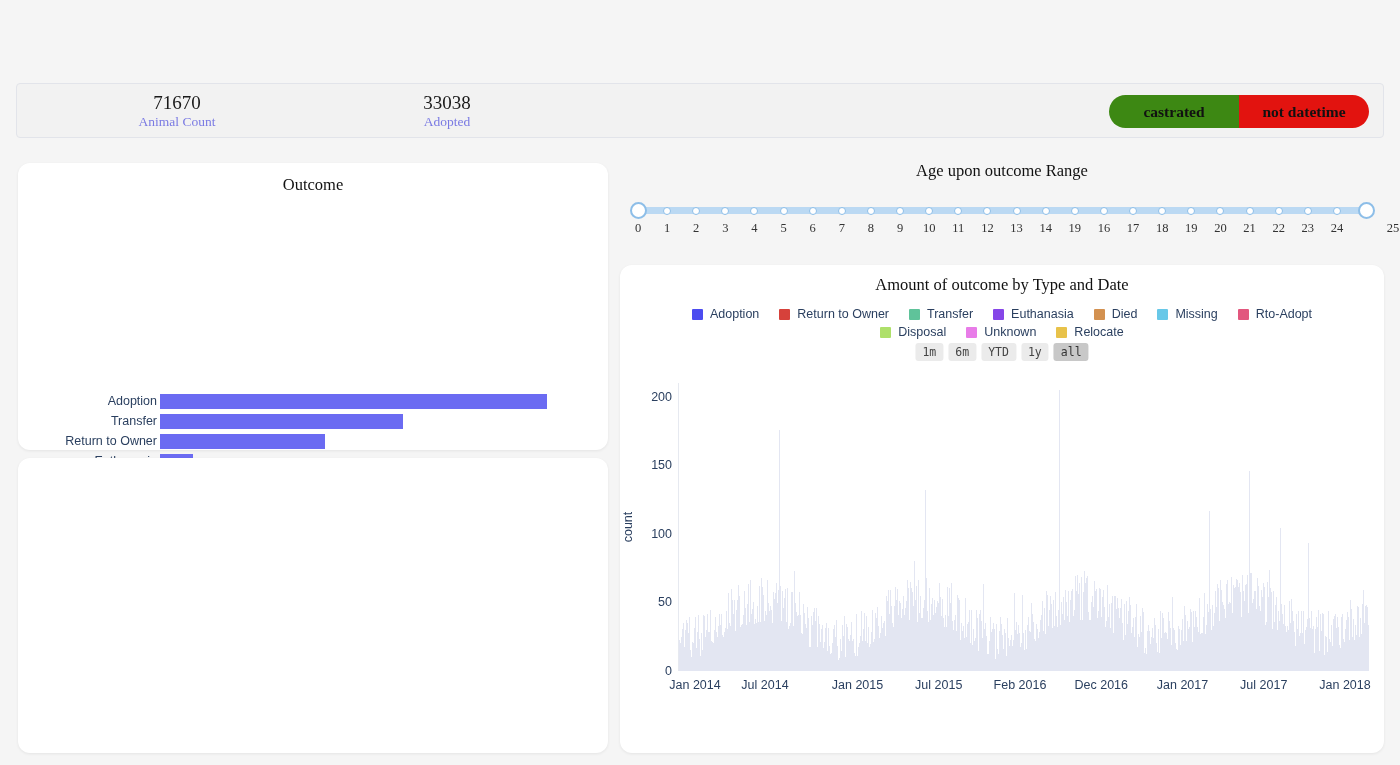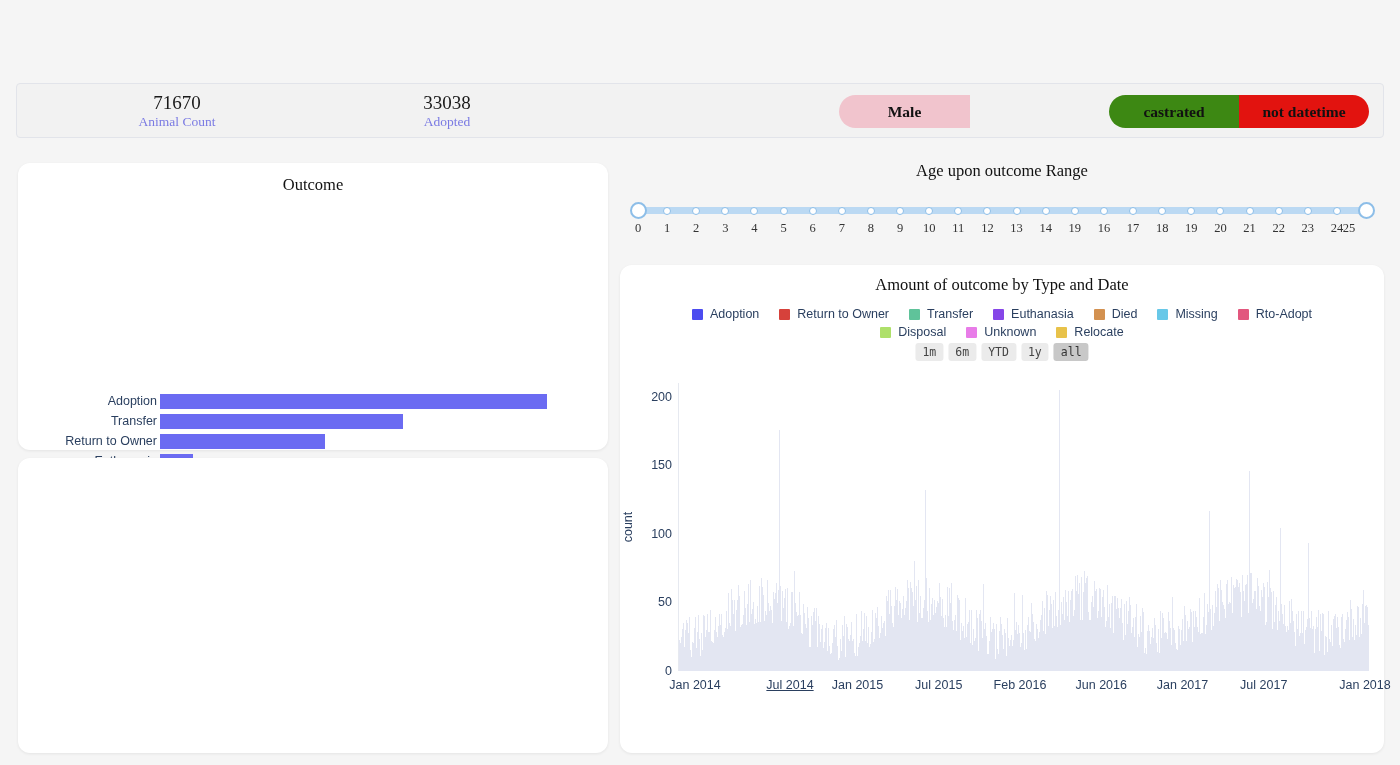--- a/index.html
+++ b/index.html
@@ -187,21 +187,20 @@
     <div class="kpi kpi-1">
       <div class="val">71670</div>
       <div class="lbl">Animal Count</div>
     </div>
     <div class="kpi kpi-2">
       <div class="val">33038</div>
       <div class="lbl">Adopted</div>
     </div>
 
     <div class="pill pill-gender">
-      <div class="seg seg-male">Male</div>
     </div>
 
     <div class="pill pill-neuter">
       <div class="seg seg-cast">castrated</div>
       <div class="seg seg-notcast">not datetime</div>
     </div>
   </div>
 
   <div class="card card-outcome">
     <div class="card-title" style="margin-top:12px;">Outcome</div>
@@ -310,21 +309,21 @@
         <div class="slider-tick" style="left: 454.8px;">19</div>
         <div class="slider-tick" style="left: 483.92px;">16</div>
         <div class="slider-tick" style="left: 513.04px;">17</div>
         <div class="slider-tick" style="left: 542.16px;">18</div>
         <div class="slider-tick" style="left: 571.28px;">19</div>
         <div class="slider-tick" style="left: 600.4px;">20</div>
         <div class="slider-tick" style="left: 629.52px;">21</div>
         <div class="slider-tick" style="left: 658.64px;">22</div>
         <div class="slider-tick" style="left: 687.76px;">23</div>
         <div class="slider-tick" style="left: 716.88px;">24</div>
-        <div class="slider-tick" style="left: 729px;">25</div>
+        <div class="slider-tick" style="left: 773px;">25</div>
       </div>
   </div>
 
   <div class="card card-ts">
     <div class="card-title" style="margin-top:10px;">Amount of outcome by Type and Date</div>
     <div class="legend" id="ts-legend">
         <div class="leg-item">
           <span class="leg-sw" style="background: rgb(76, 76, 240);"></span>
           <span class="leg-txt">Adoption</span>
         </div>
@@ -373,28 +372,28 @@
         <div class="rs-btn active">all</div>
       </div>
     <div class="ts-plot" id="ts-plot">
       <div class="ts-ylabel" id="ts-ylabel" style="left: -44px; top: 144px; transform: rotate(-90deg) translate(-50%, -100%);">count</div>
     <div class="ts-y" style="top: 288px;">0</div>
         <div class="ts-y" style="top: 219.429px;">50</div>
         <div class="ts-y" style="top: 150.857px;">100</div>
         <div class="ts-y" style="top: 82.2857px;">150</div>
         <div class="ts-y" style="top: 13.7143px;">200</div>
         <div class="ts-x" style="left: 16px;">Jan 2014</div>
-        <div class="ts-x" style="left: 111px; text-decoration: underline;">Jul 2014</div>
+        <div class="ts-x" style="left: 86px;">Jul 2014</div>
         <div class="ts-x" style="left: 178.5px;">Jan 2015</div>
         <div class="ts-x" style="left: 259.75px;">Jul 2015</div>
         <div class="ts-x" style="left: 341px;">Feb 2016</div>
-        <div class="ts-x" style="left: 422.25px;">Jun 2016</div>
+        <div class="ts-x" style="left: 422.25px;">Dec 2016</div>
         <div class="ts-x" style="left: 503.5px;">Jan 2017</div>
         <div class="ts-x" style="left: 584.75px;">Jul 2017</div>
-        <div class="ts-x" style="left: 686px;">Jan 2018</div>
+        <div class="ts-x" style="left: 666px;">Jan 2018</div>
         <div class="ts-bar" style="left: 0px; width: 1px; height: 31.0399px; background: rgb(227, 230, 242);"></div>
         <div class="ts-bar" style="left: 1px; width: 1px; height: 27.6465px; background: rgb(227, 230, 242);"></div>
         <div class="ts-bar" style="left: 2px; width: 1px; height: 34.0909px; background: rgb(227, 230, 242);"></div>
         <div class="ts-bar" style="left: 3px; width: 1px; height: 41.861px; background: rgb(227, 230, 242);"></div>
         <div class="ts-bar" style="left: 4px; width: 1px; height: 48.0765px; background: rgb(227, 230, 242);"></div>
         <div class="ts-bar" style="left: 5px; width: 1px; height: 24.2661px; background: rgb(227, 230, 242);"></div>
         <div class="ts-bar" style="left: 6px; width: 1px; height: 41.2153px; background: rgb(227, 230, 242);"></div>
         <div class="ts-bar" style="left: 7px; width: 1px; height: 50.9058px; background: rgb(227, 230, 242);"></div>
         <div class="ts-bar" style="left: 8px; width: 1px; height: 47.9744px; background: rgb(227, 230, 242);"></div>
         <div class="ts-bar" style="left: 9px; width: 1px; height: 38.4469px; background: rgb(227, 230, 242);"></div>

